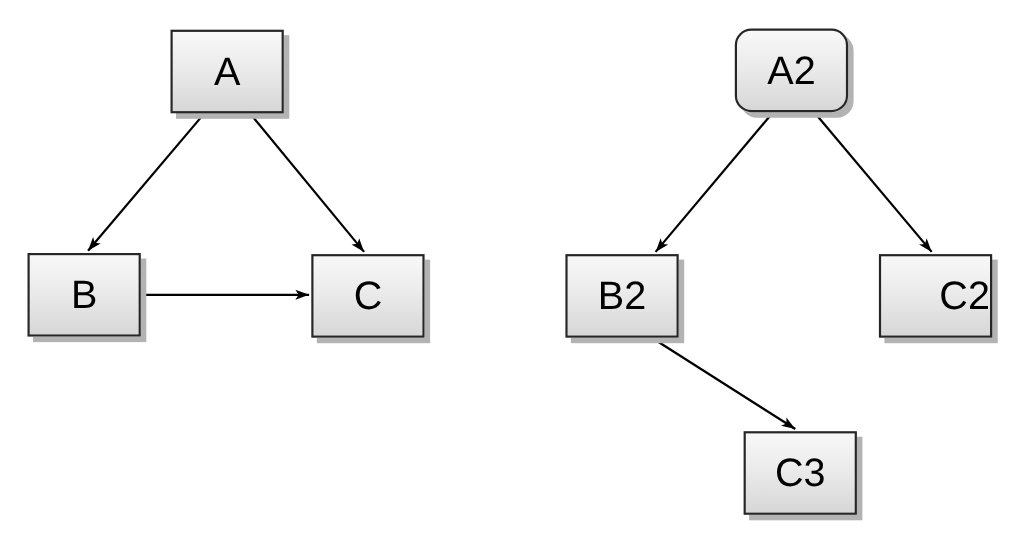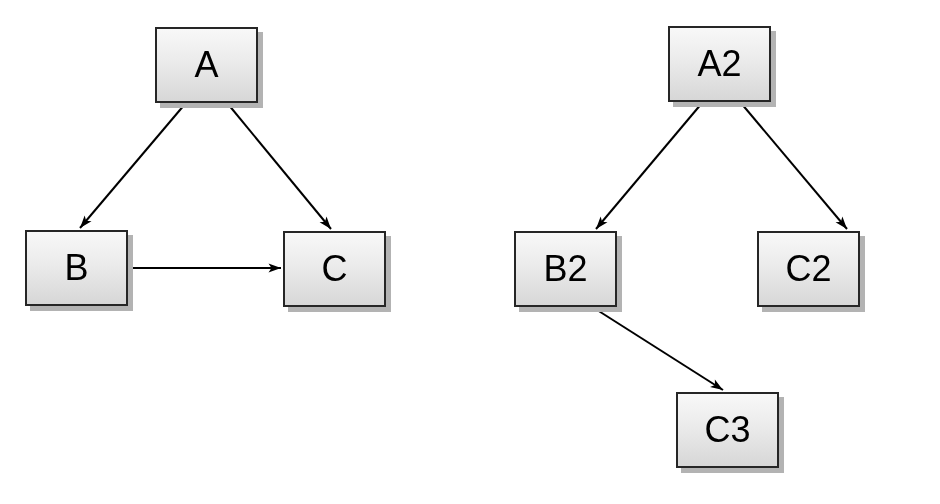--- a/index.html
+++ b/index.html
@@ -39,23 +39,23 @@
     font-size: 36px;
     line-height: 1;
     color: #000000;
     user-select: none;
   }
   
   .pos-a  { left: 155px; top: 27px;  }
   .pos-b  { left: 25px;  top: 230px; }
   .pos-c  { left: 283px; top: 231px; }
   
-  .pos-a2 { left: 668px; top: 26px;  }
+  .pos-a2 { left: 668px; top: 26px; border-radius: 15px;  }
   .pos-b2 { left: 514px; top: 231px; }
-  .pos-c2 { left: 757px; top: 231px; }
+  .pos-c2 { left: 799px; top: 231px; justify-content: flex-end; }
   .pos-c3 { left: 676px; top: 392px; }
 </style>
 </head>
 <body>
 
 <div class="canvas">
 
   <svg class="edge-layer" width="940" height="504" viewBox="0 0 940 504" xmlns="http://www.w3.org/2000/svg">
     <defs>
       <marker id="arrow" markerUnits="userSpaceOnUse" markerWidth="15" markerHeight="12" refX="13" refY="5" orient="auto">

